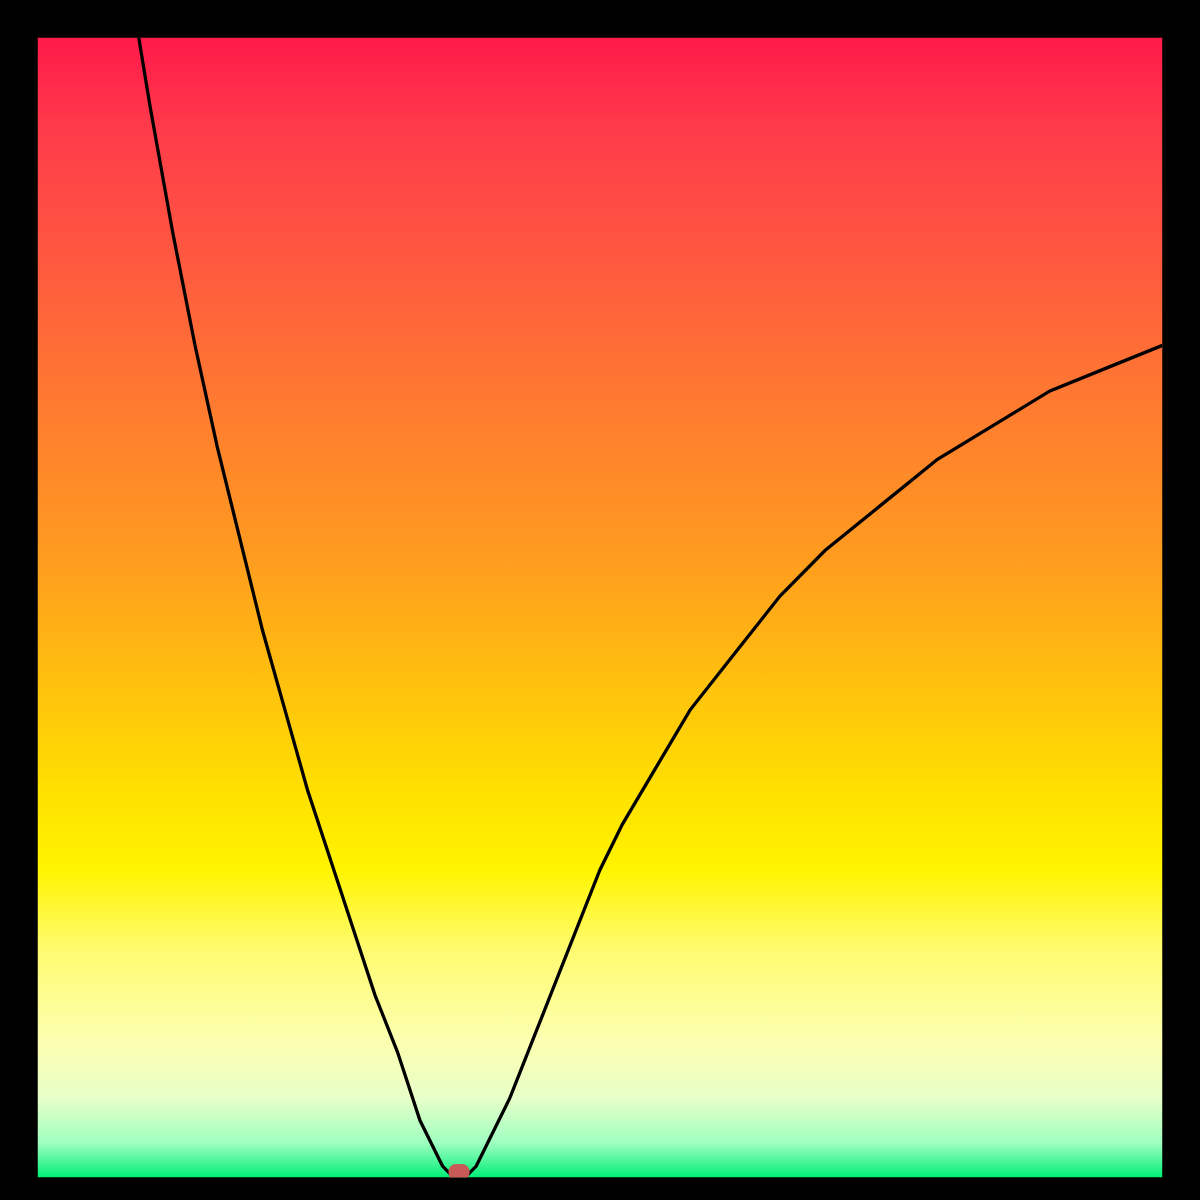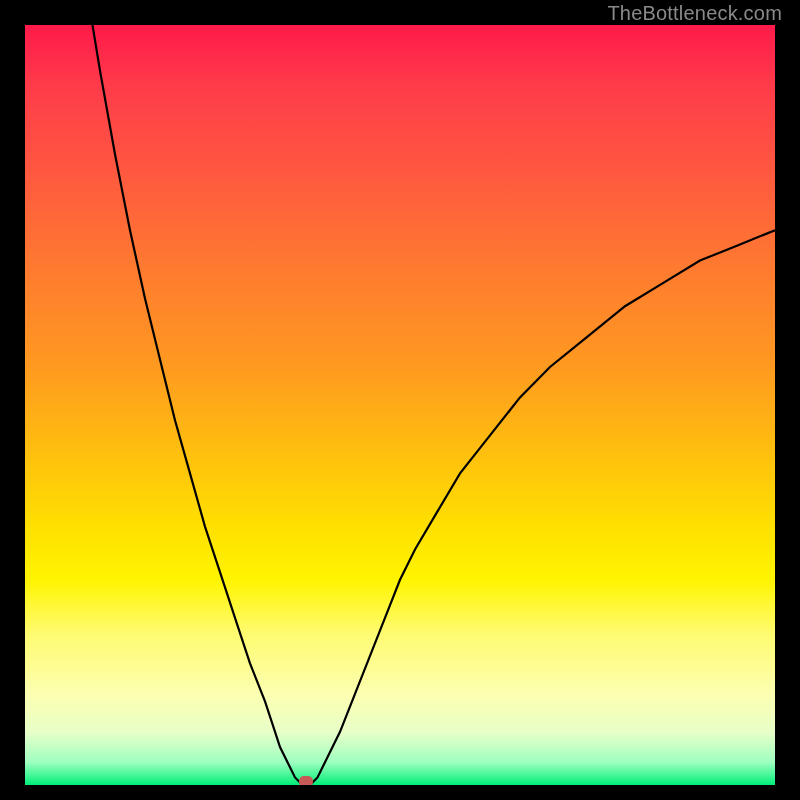--- a/index.html
+++ b/index.html
@@ -80,14 +80,13 @@
   <div class="plot-area">
     <div class="gradient"></div>
 
     <svg class="curve-svg" viewBox="0 0 750 760" preserveAspectRatio="none">
       <path id="curve-path" d="M67.5 0.0 L75.0 45.6 L90.0 129.2 L105.0 205.2 L120.0 273.6 L135.0 334.4 L150.0 395.2 L165.0 448.4 L180.0 501.6 L195.0 547.2 L210.0 592.8 L225.0 638.4 L240.0 676.4 L247.5 699.2 L255.0 722.0 L262.5 737.2 L270.0 752.4 L277.5 760.0 L285.0 760.0 L292.5 752.4 L300.0 737.2 L315.0 706.8 L330.0 668.8 L345.0 630.8 L360.0 592.8 L375.0 554.8 L390.0 524.4 L412.5 486.4 L435.0 448.4 L465.0 410.4 L495.0 372.4 L525.0 342.0 L562.5 311.6 L600.0 281.2 L637.5 258.4 L675.0 235.6 L712.5 220.4 L750.0 205.2" fill="none" stroke="#000000" stroke-width="2.2"></path>
     </svg>
 
     <div class="marker" id="opt-marker" style="left: 274.25px; top: 751px; background: rgb(199, 90, 87);"></div>
   </div>
 
-  <div class="watermark">TheBottleneck.com</div>
 </div>
 
 </body></html>

